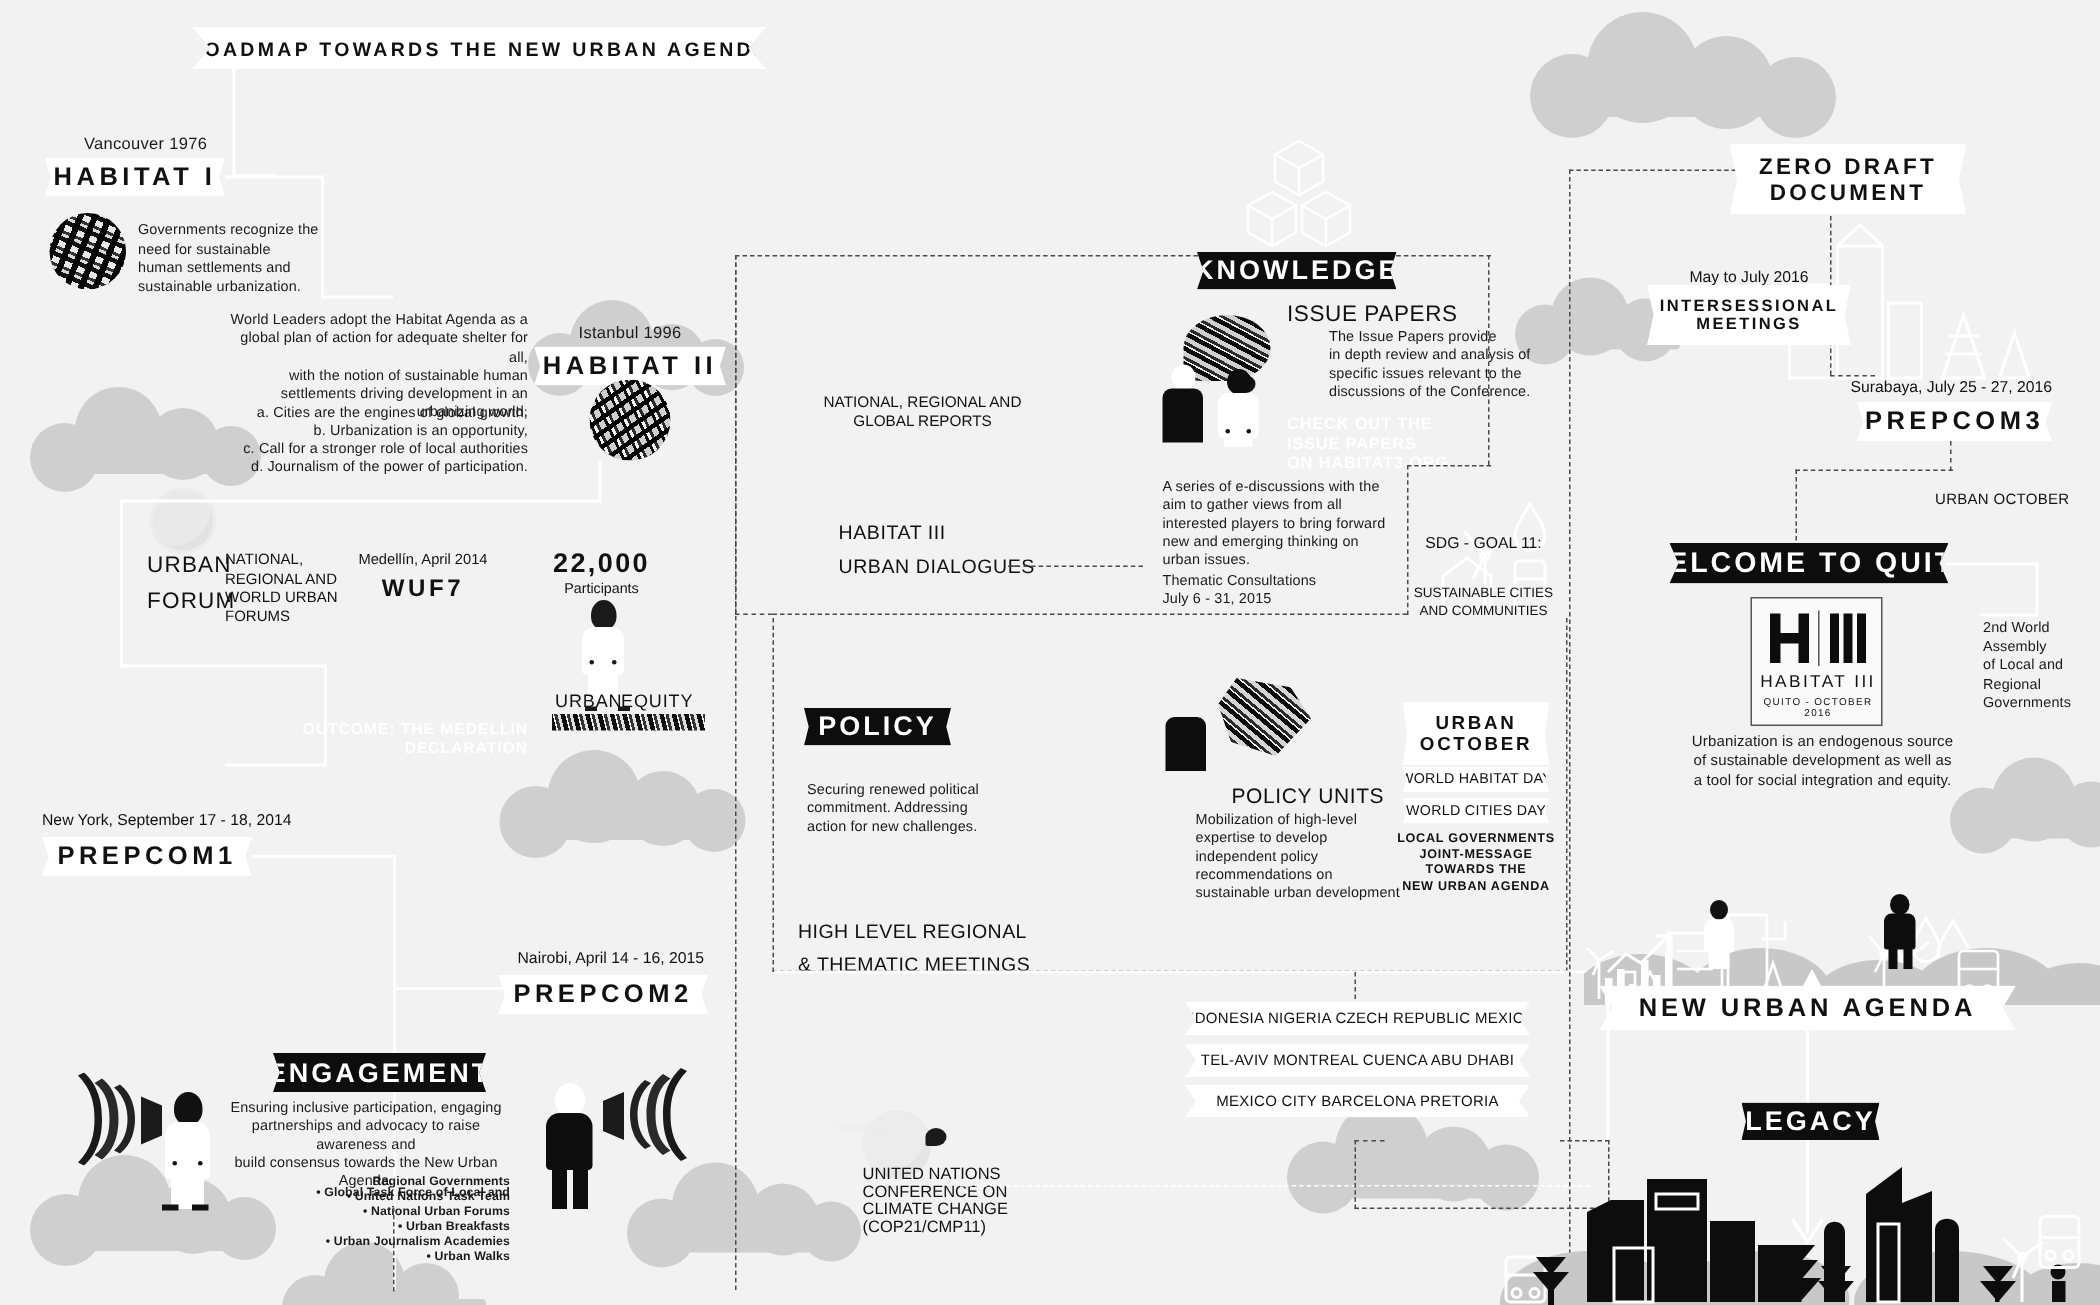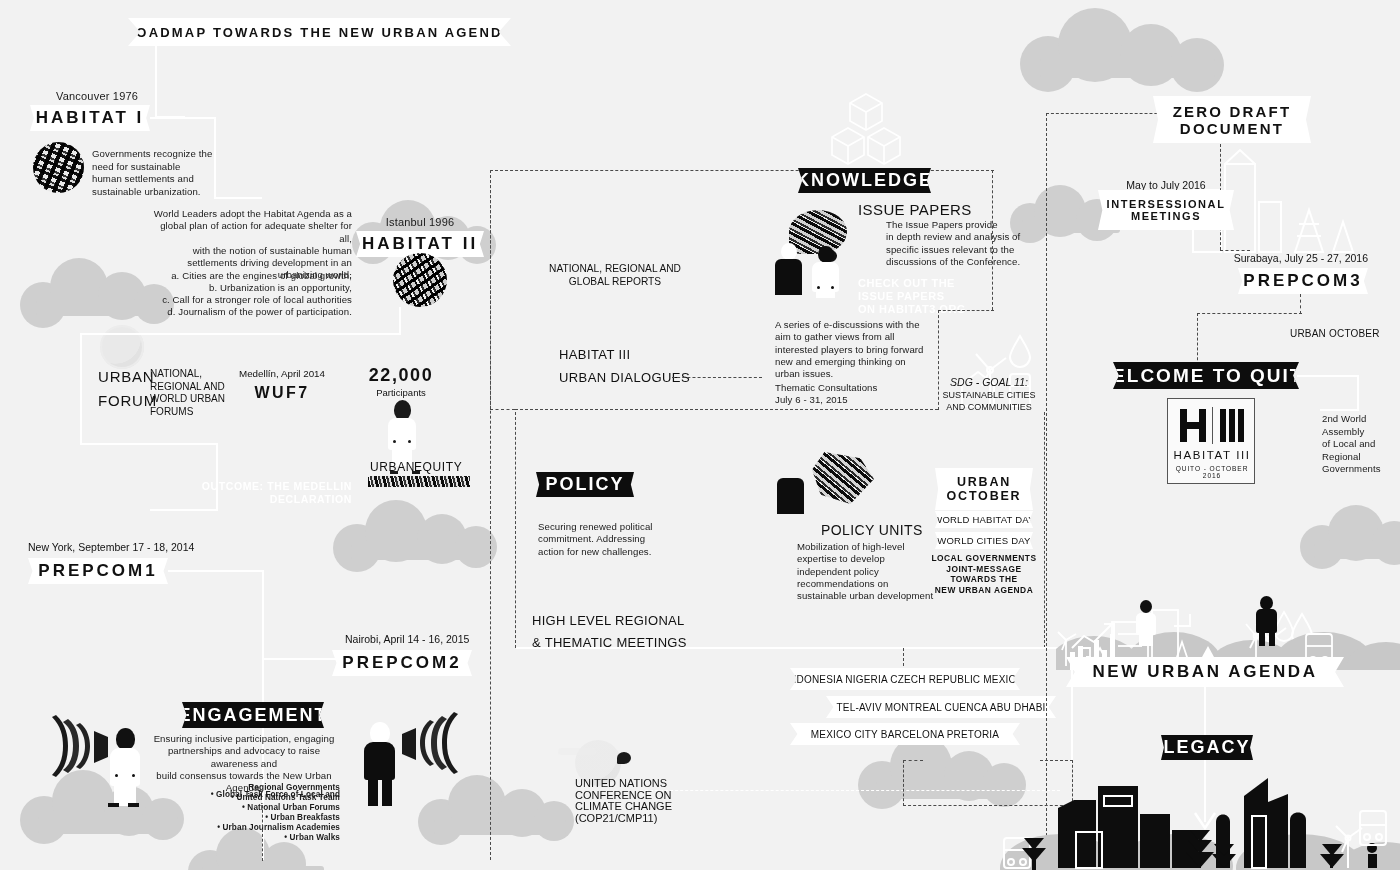--- a/index.html
+++ b/index.html
@@ -391,21 +391,21 @@
 aim to gather views from all
 interested players to bring forward
 new and emerging thinking on
 urban issues.</div>
   <div class="abs txt cond" style="left:775px;top:382px;width:178px;white-space:pre-line;font-size:9.6px;line-height:12.3px;">Thematic Consultations
 July 6 - 31, 2015</div>
 
   <div class="boxdash" style="left:938px;top:310px;width:56px;height:100px;border-left:1.4px dashed #4a4a4a;border-top:1.4px dashed #4a4a4a;border-right:none;border-bottom:none;"></div>
   <div class="dash h" style="left:515px;top:409px;width:423px;"></div>
 
-  <div class="abs cond txt-c" style="left:940px;top:376px;width:98px;font-size:10.5px;color:#111;font-style:italic;">SDG - GOAL 11:</div>
+  <div class="abs cond txt-c" style="left:940px;top:356px;width:98px;font-size:10.5px;color:#111;">SDG - GOAL 11:</div>
   <div class="abs cond txt-c" style="left:940px;top:390px;width:98px;font-size:9px;color:#111;">SUSTAINABLE CITIES</div>
   <div class="abs cond txt-c" style="left:940px;top:402px;width:98px;font-size:9px;color:#111;">AND COMMUNITIES</div>
 
   <div class="boxdash" style="left:515px;top:412px;width:530px;height:236px;border-top:none;border-right:none;"></div>
   <div class="dash v" style="left:1044px;top:412px;height:236px;"></div>
   <div class="dash v" style="left:490px;top:170px;height:690px;"></div>
 
   <div class="ribbon dark notch-both" style="left:536px;top:472px;width:98px;height:25px;">
     <span class="lbl ribbon-dark-lbl">POLICY</span>
   </div>
@@ -445,21 +445,21 @@
 TOWARDS THE
 NEW URBAN AGENDA</div>
 
   <div class="ln h" style="left:516px;top:647px;width:557px;"></div>
   <div class="ln v" style="left:1071px;top:647px;height:116px;"></div>
   <div class="dash v" style="left:903px;top:648px;height:28px;"></div>
 
   <div class="ribbon notch-both" style="left:790px;top:668px;width:230px;height:22px;padding:2px 20px;">
     <span class="lbl cond" style="font-size:10px;letter-spacing:.2px;">INDONESIA  NIGERIA  CZECH REPUBLIC  MEXICO</span>
   </div>
-  <div class="ribbon notch-both" style="left:826px;top:696px;width:230px;height:22px;padding:2px 20px;">
+  <div class="ribbon notch-both" style="left:790px;top:696px;width:230px;height:22px;padding:2px 20px;">
     <span class="lbl cond" style="font-size:10px;letter-spacing:.2px;">TEL-AVIV  MONTREAL  CUENCA  ABU DHABI</span>
   </div>
   <div class="ribbon notch-both" style="left:790px;top:723px;width:230px;height:22px;padding:2px 20px;">
     <span class="lbl cond" style="font-size:10px;letter-spacing:.2px;">MEXICO CITY  BARCELONA  PRETORIA</span>
   </div>
 
   <div class="abs cond" style="left:575px;top:778px;width:110px;white-space:pre-line;font-size:11px;line-height:11.5px;color:#111;">UNITED NATIONS
 CONFERENCE ON
 CLIMATE CHANGE
 (COP21/CMP11)</div>
@@ -512,20 +512,23 @@
     <div class="sep" style="left:44px;top:8px;width:1.4px;height:37px;background:#555;"></div>
     <div class="abs" style="left:52px;top:10px;width:25px;height:33px;">
       <div class="abs" style="left:0;top:0;width:6px;height:33px;background:#0d0d0d;"></div>
       <div class="abs" style="left:9px;top:0;width:6px;height:33px;background:#0d0d0d;"></div>
       <div class="abs" style="left:18px;top:0;width:6px;height:33px;background:#0d0d0d;"></div>
     </div>
     <div class="abs txt-c" style="left:0;top:50px;width:88px;font-size:11.5px;letter-spacing:1.6px;color:#111;">HABITAT III</div>
     <div class="abs txt-c" style="left:0;top:66px;width:88px;font-size:6.6px;letter-spacing:.9px;color:#111;">QUITO - OCTOBER 2016</div>
   </div>
 
+  <div class="abs txt cond txt-c" style="left:1110px;top:488px;width:210px;white-space:pre-line;font-size:10px;line-height:13px;">Urbanization is an endogenous source
+of sustainable development as well as
+a tool for social integration and equity.</div>
   <div class="abs txt cond" style="left:1322px;top:413px;width:80px;white-space:pre-line;font-size:9.6px;line-height:12.5px;">2nd World
 Assembly
 of Local and
 Regional
 Governments</div>
 
   <svg class="abs" style="left:1056px;top:590px;" width="344" height="80" viewBox="0 0 344 80">
     <g fill="#c8c8c8">
       <ellipse cx="38" cy="76" rx="46" ry="30"></ellipse>
       <ellipse cx="118" cy="74" rx="48" ry="32"></ellipse>

